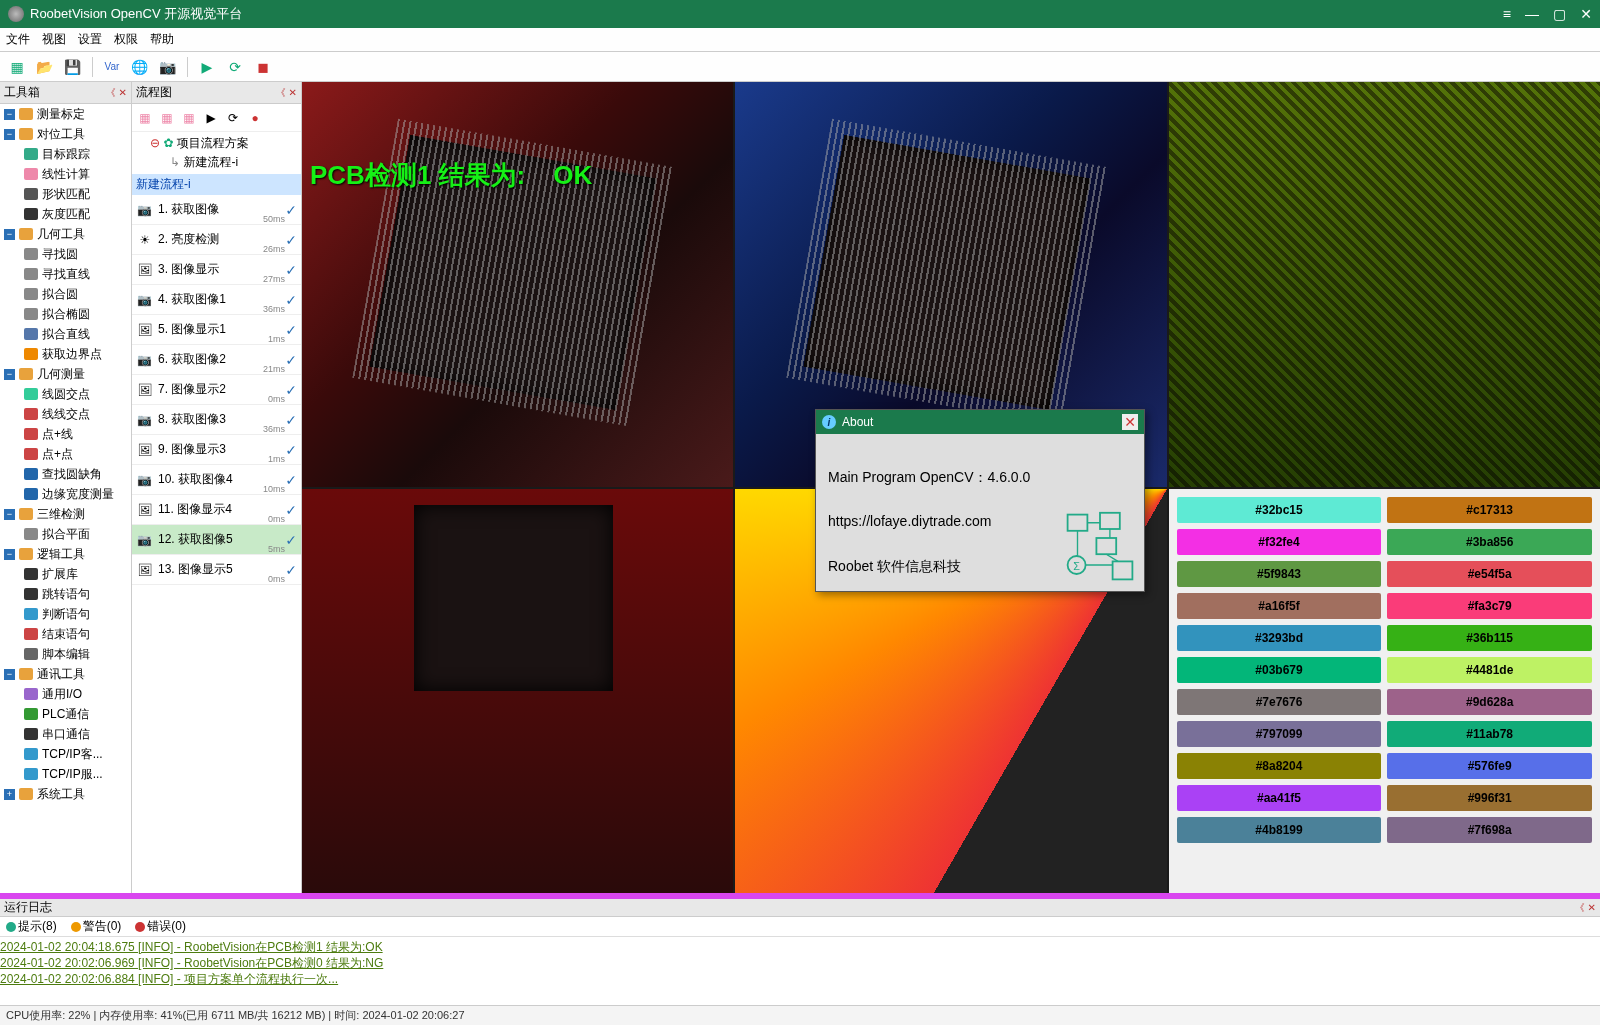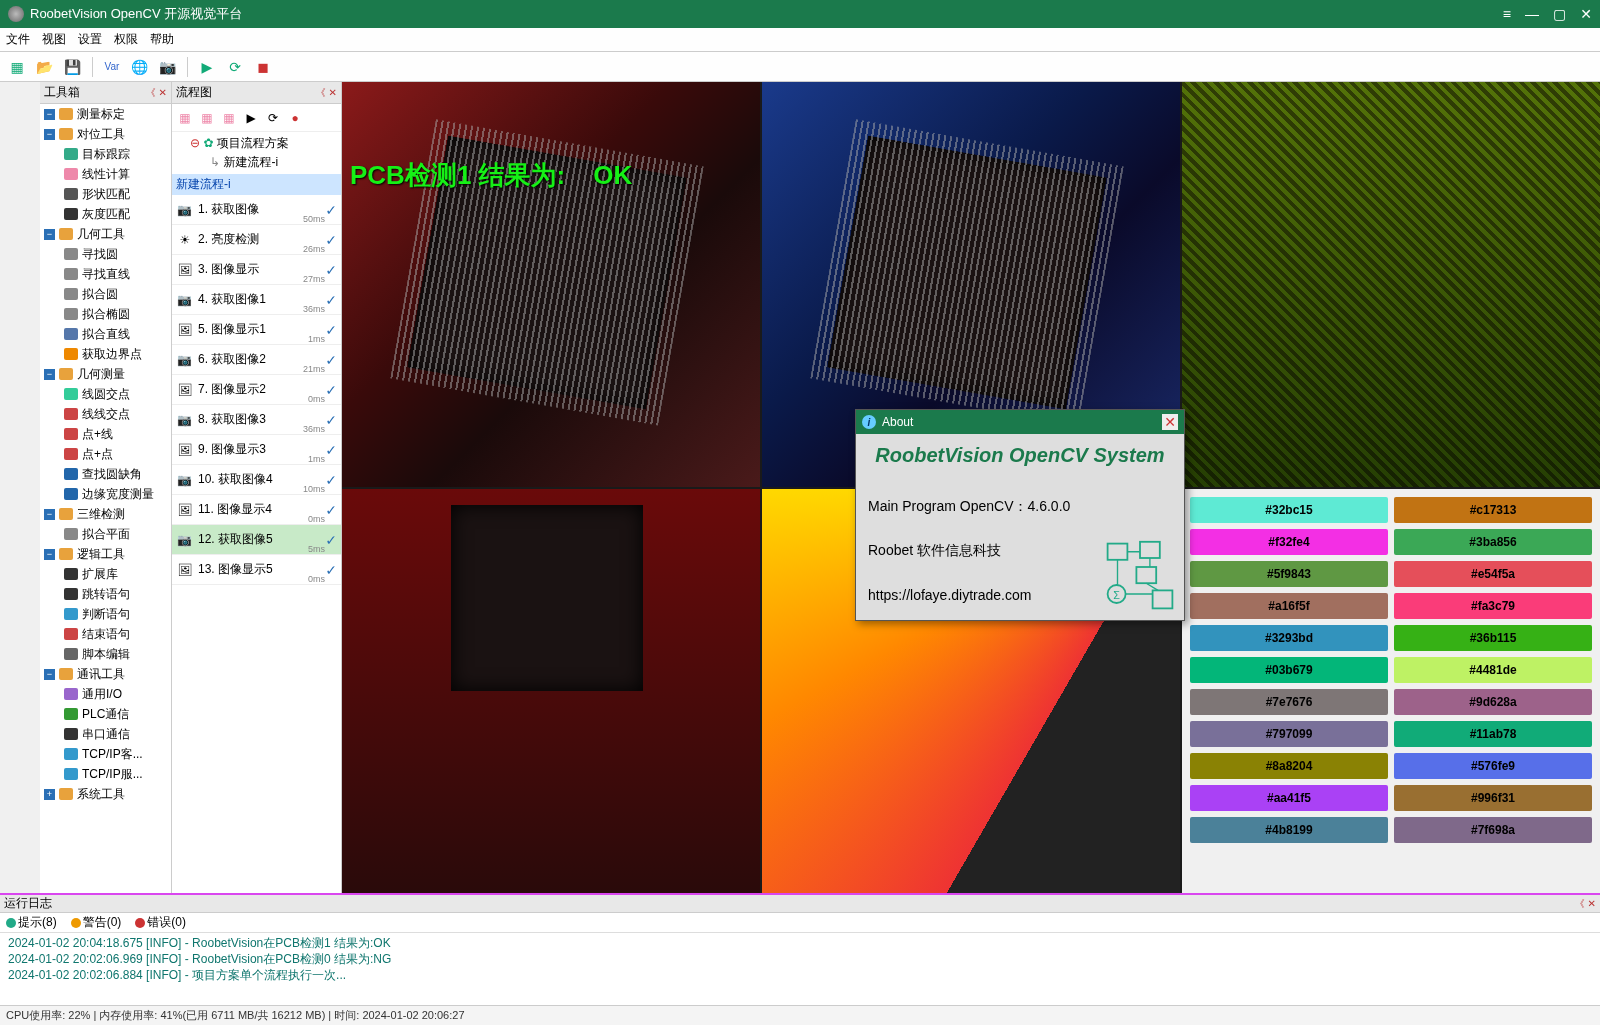--- a/index.html
+++ b/index.html
@@ -10,21 +10,21 @@
 .title-bar .title { flex: 1; font-size: 13px; }
 .title-bar .win-ctl { display: flex; gap: 14px; font-size: 14px; }
 
 .menu-bar { height: 24px; background: #fefefe; border-bottom: 1px solid #ccc; display: flex; align-items: center; padding: 0 6px; gap: 12px; }
 .menu-bar span { cursor: default; }
 
 .tool-bar { height: 30px; background: #fefefe; border-bottom: 1px solid #ccc; display: flex; align-items: center; padding: 0 6px; gap: 6px; }
 .tool-bar .tb-ic { width: 22px; height: 22px; display: flex; align-items: center; justify-content: center; font-size: 14px; border-radius: 3px; }
 .tb-sep { width: 1px; height: 20px; background: #ccc; margin: 0 2px; }
 
-.main { flex: 1; display: flex; overflow: hidden; padding-left: 40px; }
+.main { flex: 1; display: flex; overflow: hidden; }
 
 .toolbox { width: 132px; background: #fff; border-right: 1px solid #ccc; display: flex; flex-direction: column; overflow-y: auto; }
 .panel-hd { height: 22px; background: #e8e8e8; border-bottom: 1px solid #ccc; display: flex; align-items: center; padding: 0 4px; font-size: 12px; justify-content: space-between; }
 .panel-hd .chev { color: #b33; font-size: 10px; }
 .tb-item { height: 20px; display: flex; align-items: center; padding-left: 24px; gap: 4px; font-size: 12px; position: relative; cursor: default; }
 .tb-cat { height: 20px; display: flex; align-items: center; padding-left: 4px; gap: 4px; font-size: 12px; background: #fff; }
 .tb-cat .sq { width: 11px; height: 11px; background: #2a6fb5; display: flex; align-items: center; justify-content: center; color: #fff; font-size: 9px; line-height: 1; }
 .tb-cat.plus .sq { background: #2a6fb5; }
 
 .flowchart { width: 170px; background: #fff; border-right: 1px solid #ccc; display: flex; flex-direction: column; }
@@ -59,25 +59,25 @@
 .about-dlg { position: absolute; left: 513px; top: 327px; width: 330px; background: #dedede; border: 1px solid #555; box-shadow: 3px 3px 8px rgba(0,0,0,.4); z-index: 100; }
 .about-hd { height: 24px; background: #1b7a4c; color: #fff; display: flex; align-items: center; padding: 0 6px; font-size: 12px; }
 .about-hd .info-ic { width: 14px; height: 14px; border-radius: 50%; background: #6cf; color: #036; display: flex; align-items: center; justify-content: center; font-size: 10px; margin-right: 6px; font-style: italic; font-weight: bold; }
 .about-hd .x { margin-left: auto; font-size: 14px; color: #c33; background: #eee; width: 16px; height: 16px; display: flex; align-items: center; justify-content: center; }
 .about-body { padding: 10px 12px 14px; font-family: Georgia, serif; }
 .about-title { color: #1b7a4c; font-style: italic; font-weight: bold; font-size: 20px; text-align: center; margin-bottom: 28px; }
 .about-line { font-size: 14px; line-height: 1.6; margin-top: 22px; }
 .about-diag { position: absolute; right: 8px; bottom: 8px; width: 72px; height: 72px; }
 .about-diag svg { width: 100%; height: 100%; }
 
-.log { height: 112px; border-top: 2px solid #d946ef; background: #fff; display: flex; flex-direction: column; }
+.log { height: 112px; border-top: 6px solid #d946ef; background: #fff; display: flex; flex-direction: column; }
 .log-hd { height: 18px; background: #e8e8e8; display: flex; align-items: center; padding: 0 4px; }
 .log-tabs { height: 20px; display: flex; align-items: center; gap: 14px; padding: 0 6px; border-bottom: 1px solid #ddd; font-size: 12px; }
 .log-tabs .dot { display: inline-block; width: 10px; height: 10px; border-radius: 50%; margin-right: 2px; vertical-align: middle; }
-.log-body { flex: 1; overflow-y: auto; padding: 2px 8px; font-size: 12px; color: #0f766e; line-height: 1.35; }
+.log-body { flex: 1; overflow-y: auto; padding: 2px 0; font-size: 12px; color: #4d7c0f; line-height: 1.35; text-decoration: underline; }
 
 .status { height: 20px; background: #f4f4f4; border-top: 1px solid #ccc; font-size: 11px; display: flex; align-items: center; padding: 0 6px; color: #333; }
 .sq-ic { width: 14px; height: 12px; border-radius: 2px; }
 </style>
 </head>
 <body>
 
 <div class="title-bar">
   <div class="logo"></div>
   <div class="title">RoobetVision OpenCV 开源视觉平台</div>
@@ -414,24 +414,23 @@
         <div class="sw" style="background: rgb(127, 105, 138);">#7f698a</div>
       </div>
 
     <div class="about-dlg">
       <div class="about-hd">
         <span class="info-ic">i</span>
         <span>About</span>
         <span class="x">✕</span>
       </div>
       <div class="about-body">
-        <div class="about-title">RoobetVision OpenCV System</div>
         <div class="about-line"><span>Main Program OpenCV：</span><span>4.6.0.0</span></div>
+        <div class="about-line">https://lofaye.diytrade.com</div>
         <div class="about-line">Roobet 软件信息科技</div>
-        <div class="about-line">https://lofaye.diytrade.com</div>
         <div class="about-diag">
           <svg viewBox="0 0 80 80">
               <rect x="4" y="4" width="22" height="18" fill="none" stroke="#2a8" stroke-width="2"></rect>
               <rect x="40" y="2" width="22" height="18" fill="none" stroke="#2a8" stroke-width="2"></rect>
               <rect x="36" y="30" width="22" height="18" fill="none" stroke="#2a8" stroke-width="2"></rect>
               <rect x="54" y="56" width="22" height="20" fill="none" stroke="#2a8" stroke-width="2"></rect>
               <circle cx="14" cy="60" r="10" fill="none" stroke="#2a8" stroke-width="2"></circle>
               <text x="14" y="65" font-size="12" text-anchor="middle" fill="#2a8">Σ</text>
               <path d="M26 13 H40 M51 20 V30 M47 48 L60 56 M24 60 H54 M15 22 V50" stroke="#2a8" stroke-width="1.5" fill="none" marker-end="url(#a)"></path>
             </svg>

